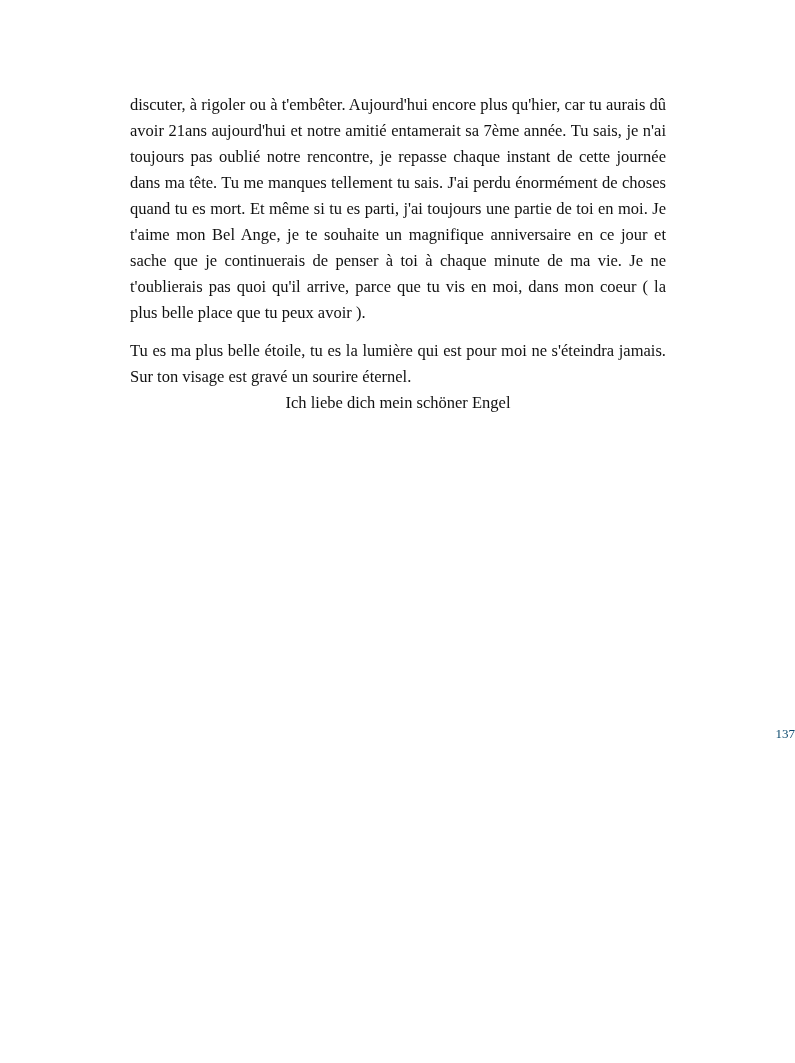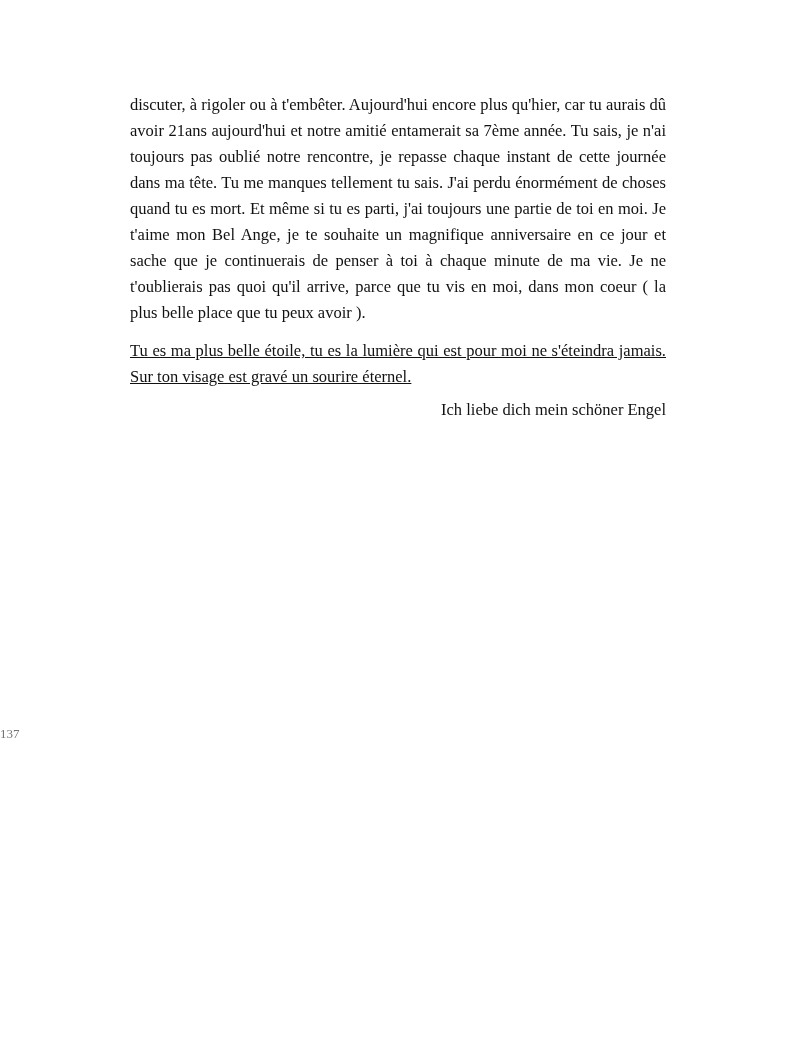--- a/index.html
+++ b/index.html
@@ -24,35 +24,34 @@
     width: 536px;
     font-size: 16.5px;
     line-height: 26px;
   }
   .para-justified {
     margin: 0 0 12px 0;
     text-align: justify;
     text-justify: inter-word;
   }
   .para-justified.no-bottom {
-    margin-bottom: 7px;
-    text-decoration: underline;
+    margin-bottom: 0;
   }
   .plain-line {
     margin: 0;
-    text-align: right;
+    text-align: center;
   }
   .page-number {
     position: absolute;
     bottom: 32px;
     left: 0;
     width: 100%;
-    text-align: left;
+    text-align: right;
     font-size: 13px;
-    color: #737373;
+    color: #0c4a6e;
     font-family: "Liberation Serif", "DejaVu Serif", serif;
   }
 </style>
 </head>
 <body>
 
 <div class="page">
   <div class="content">
     <p class="para-justified">discuter, à rigoler ou à t'embêter. Aujourd'hui encore plus qu'hier, car tu aurais dû avoir 21ans aujourd'hui et notre amitié entamerait sa 7ème année. Tu sais, je n'ai toujours pas oublié notre rencontre, je repasse chaque instant de cette journée dans ma tête. Tu me manques tellement tu sais. J'ai perdu énormément de choses quand tu es mort. Et même si tu es parti, j'ai toujours une partie de toi en moi. Je t'aime mon Bel Ange, je te souhaite un magnifique anniversaire en ce jour et sache que je continuerais de penser à toi à chaque minute de ma vie. Je ne t'oublierais pas quoi qu'il arrive, parce que tu vis en moi, dans mon coeur ( la plus belle place que tu peux avoir ).</p>
     <p class="para-justified no-bottom">Tu es ma plus belle étoile, tu es la lumière qui est pour moi ne s'éteindra jamais. Sur ton visage est gravé un sourire éternel.</p>

